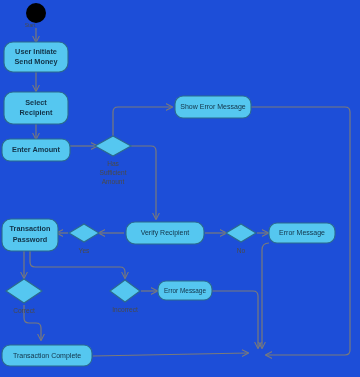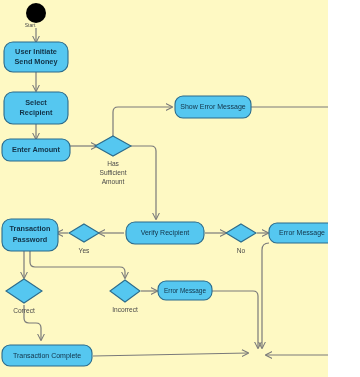--- a/index.html
+++ b/index.html
@@ -6,23 +6,23 @@
   html, body {
     margin: 0;
     padding: 0;
     background: #ffffff;
   }
   body {
     font-family: "Liberation Sans", sans-serif;
   }
   #canvas {
     position: relative;
-    width: 328px;
+    width: 360px;
     height: 377px;
-    background: #fef9c3;
+    background: #1d4ed8;
     overflow: hidden;
   }
   #diagram-svg {
     position: absolute;
     left: 0;
     top: 0;
     width: 360px;
     height: 377px;
   }
   .node-label {

